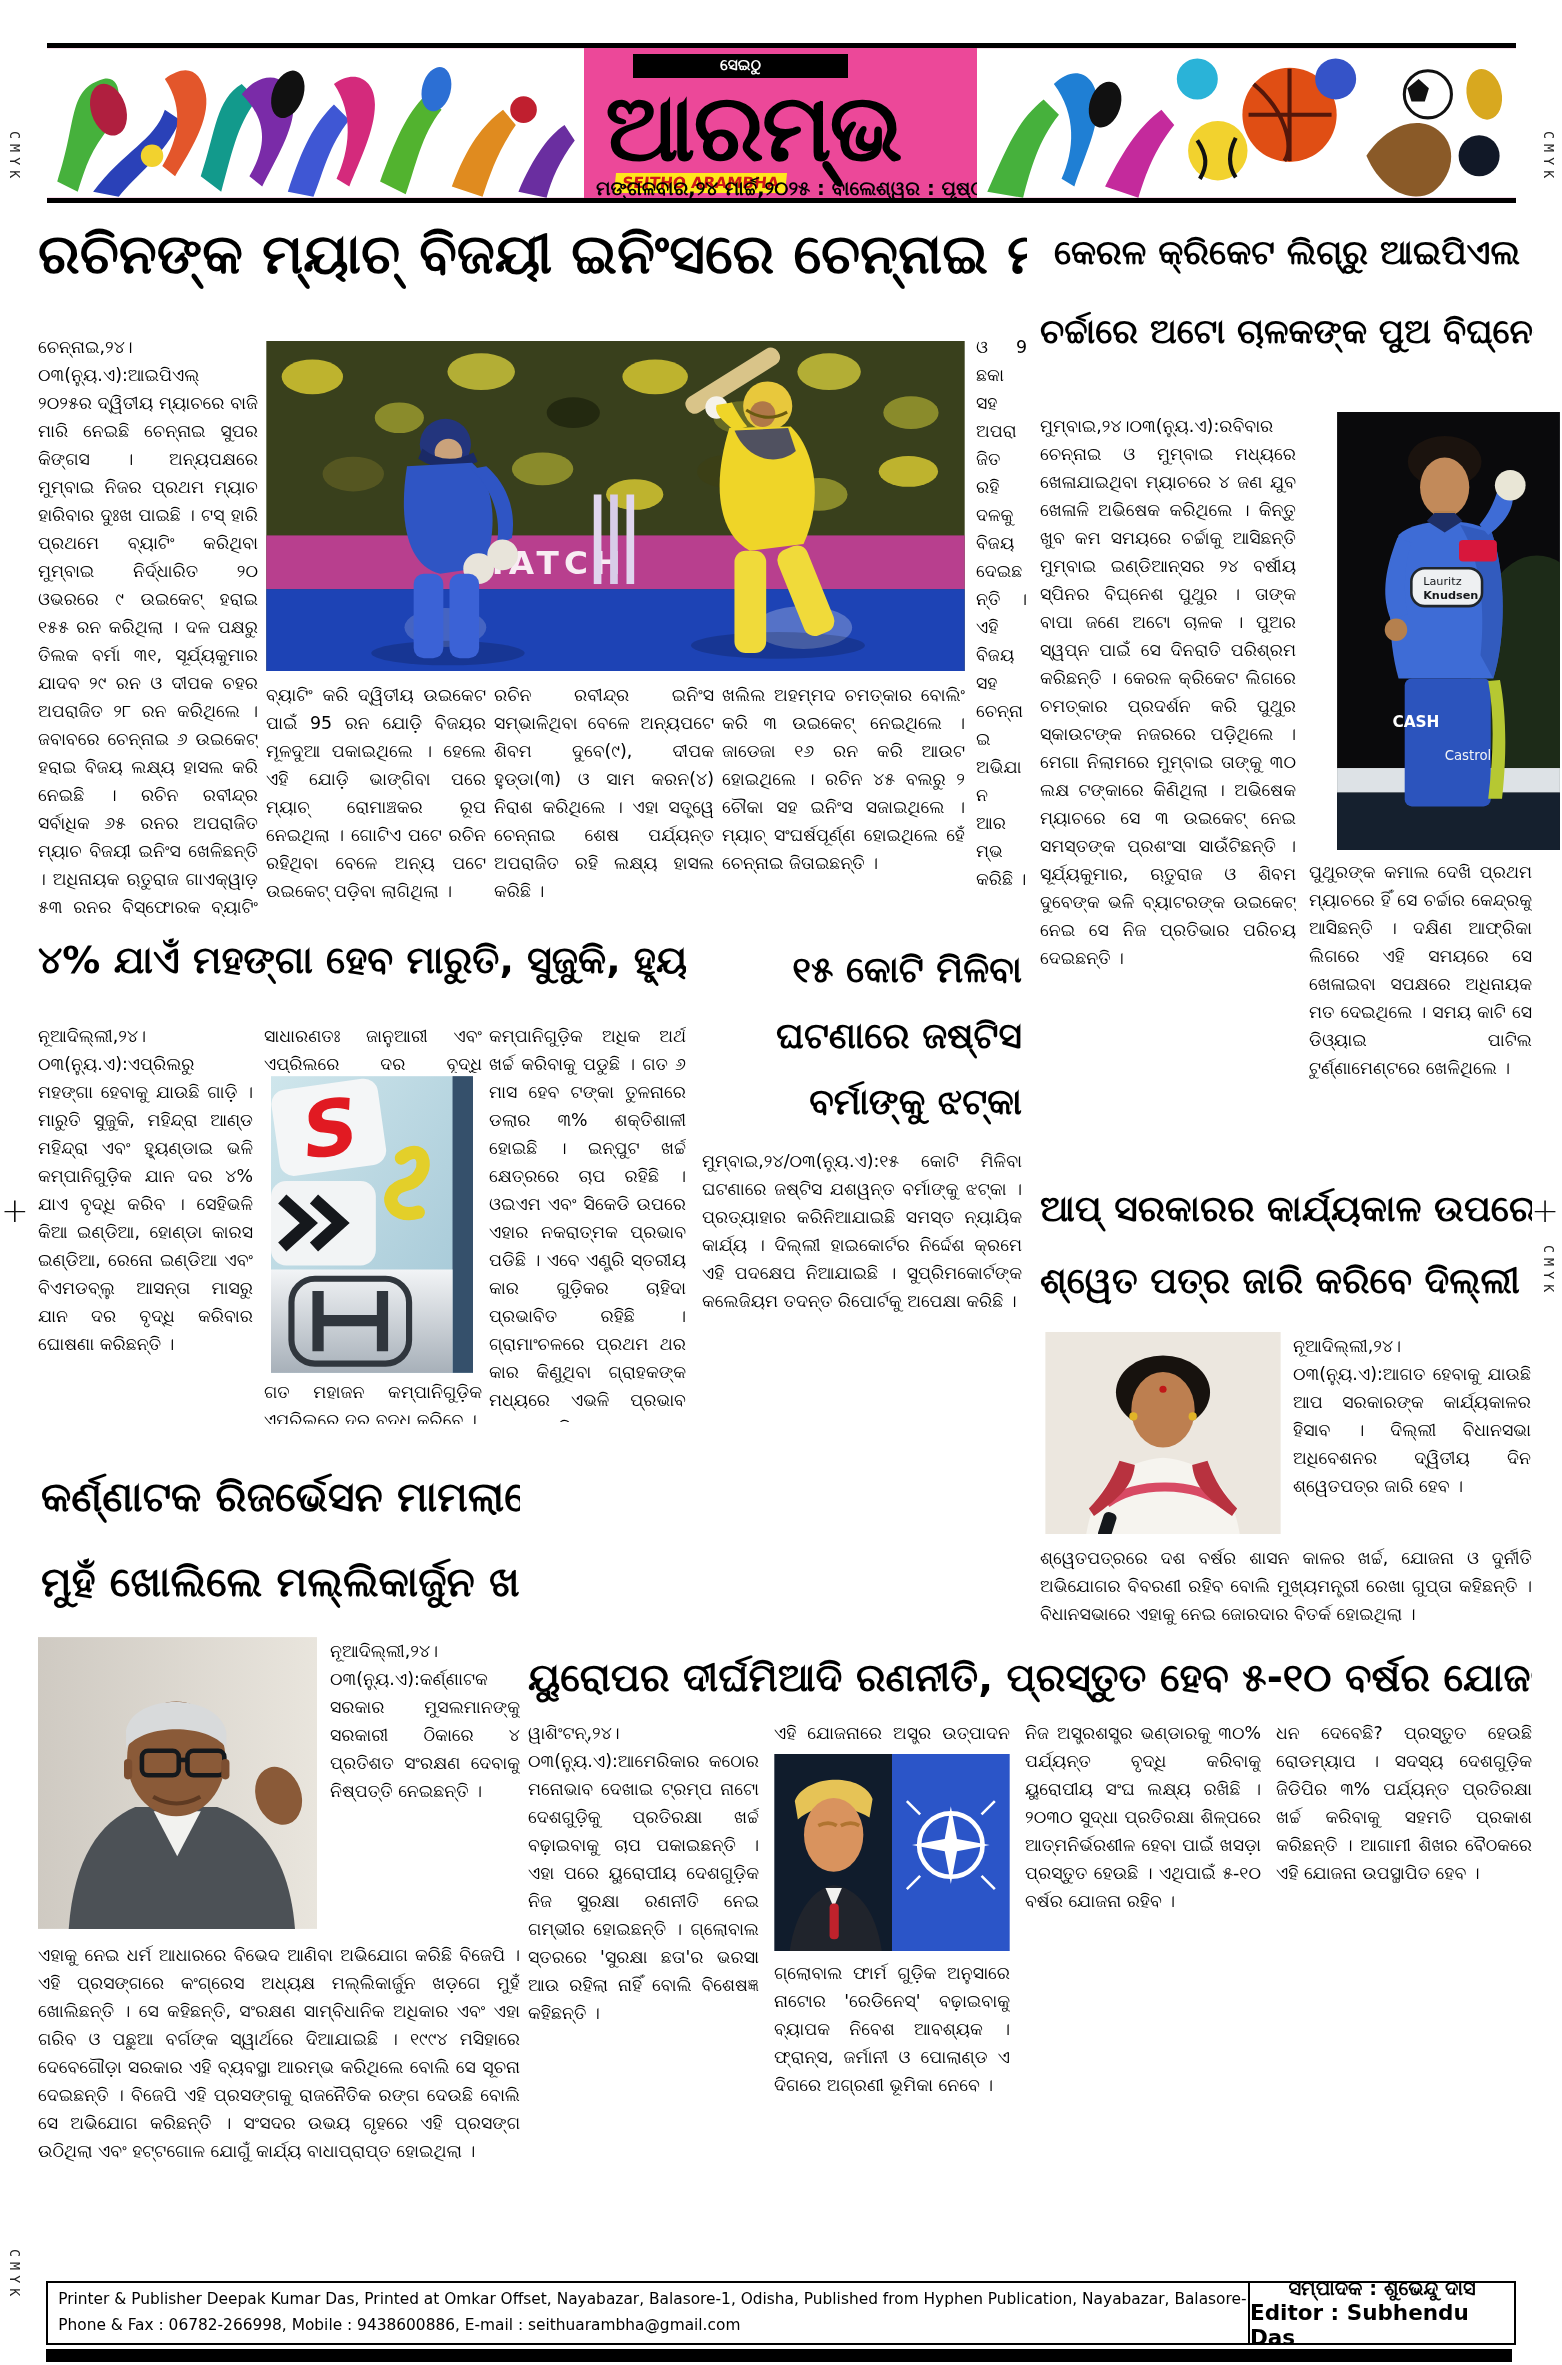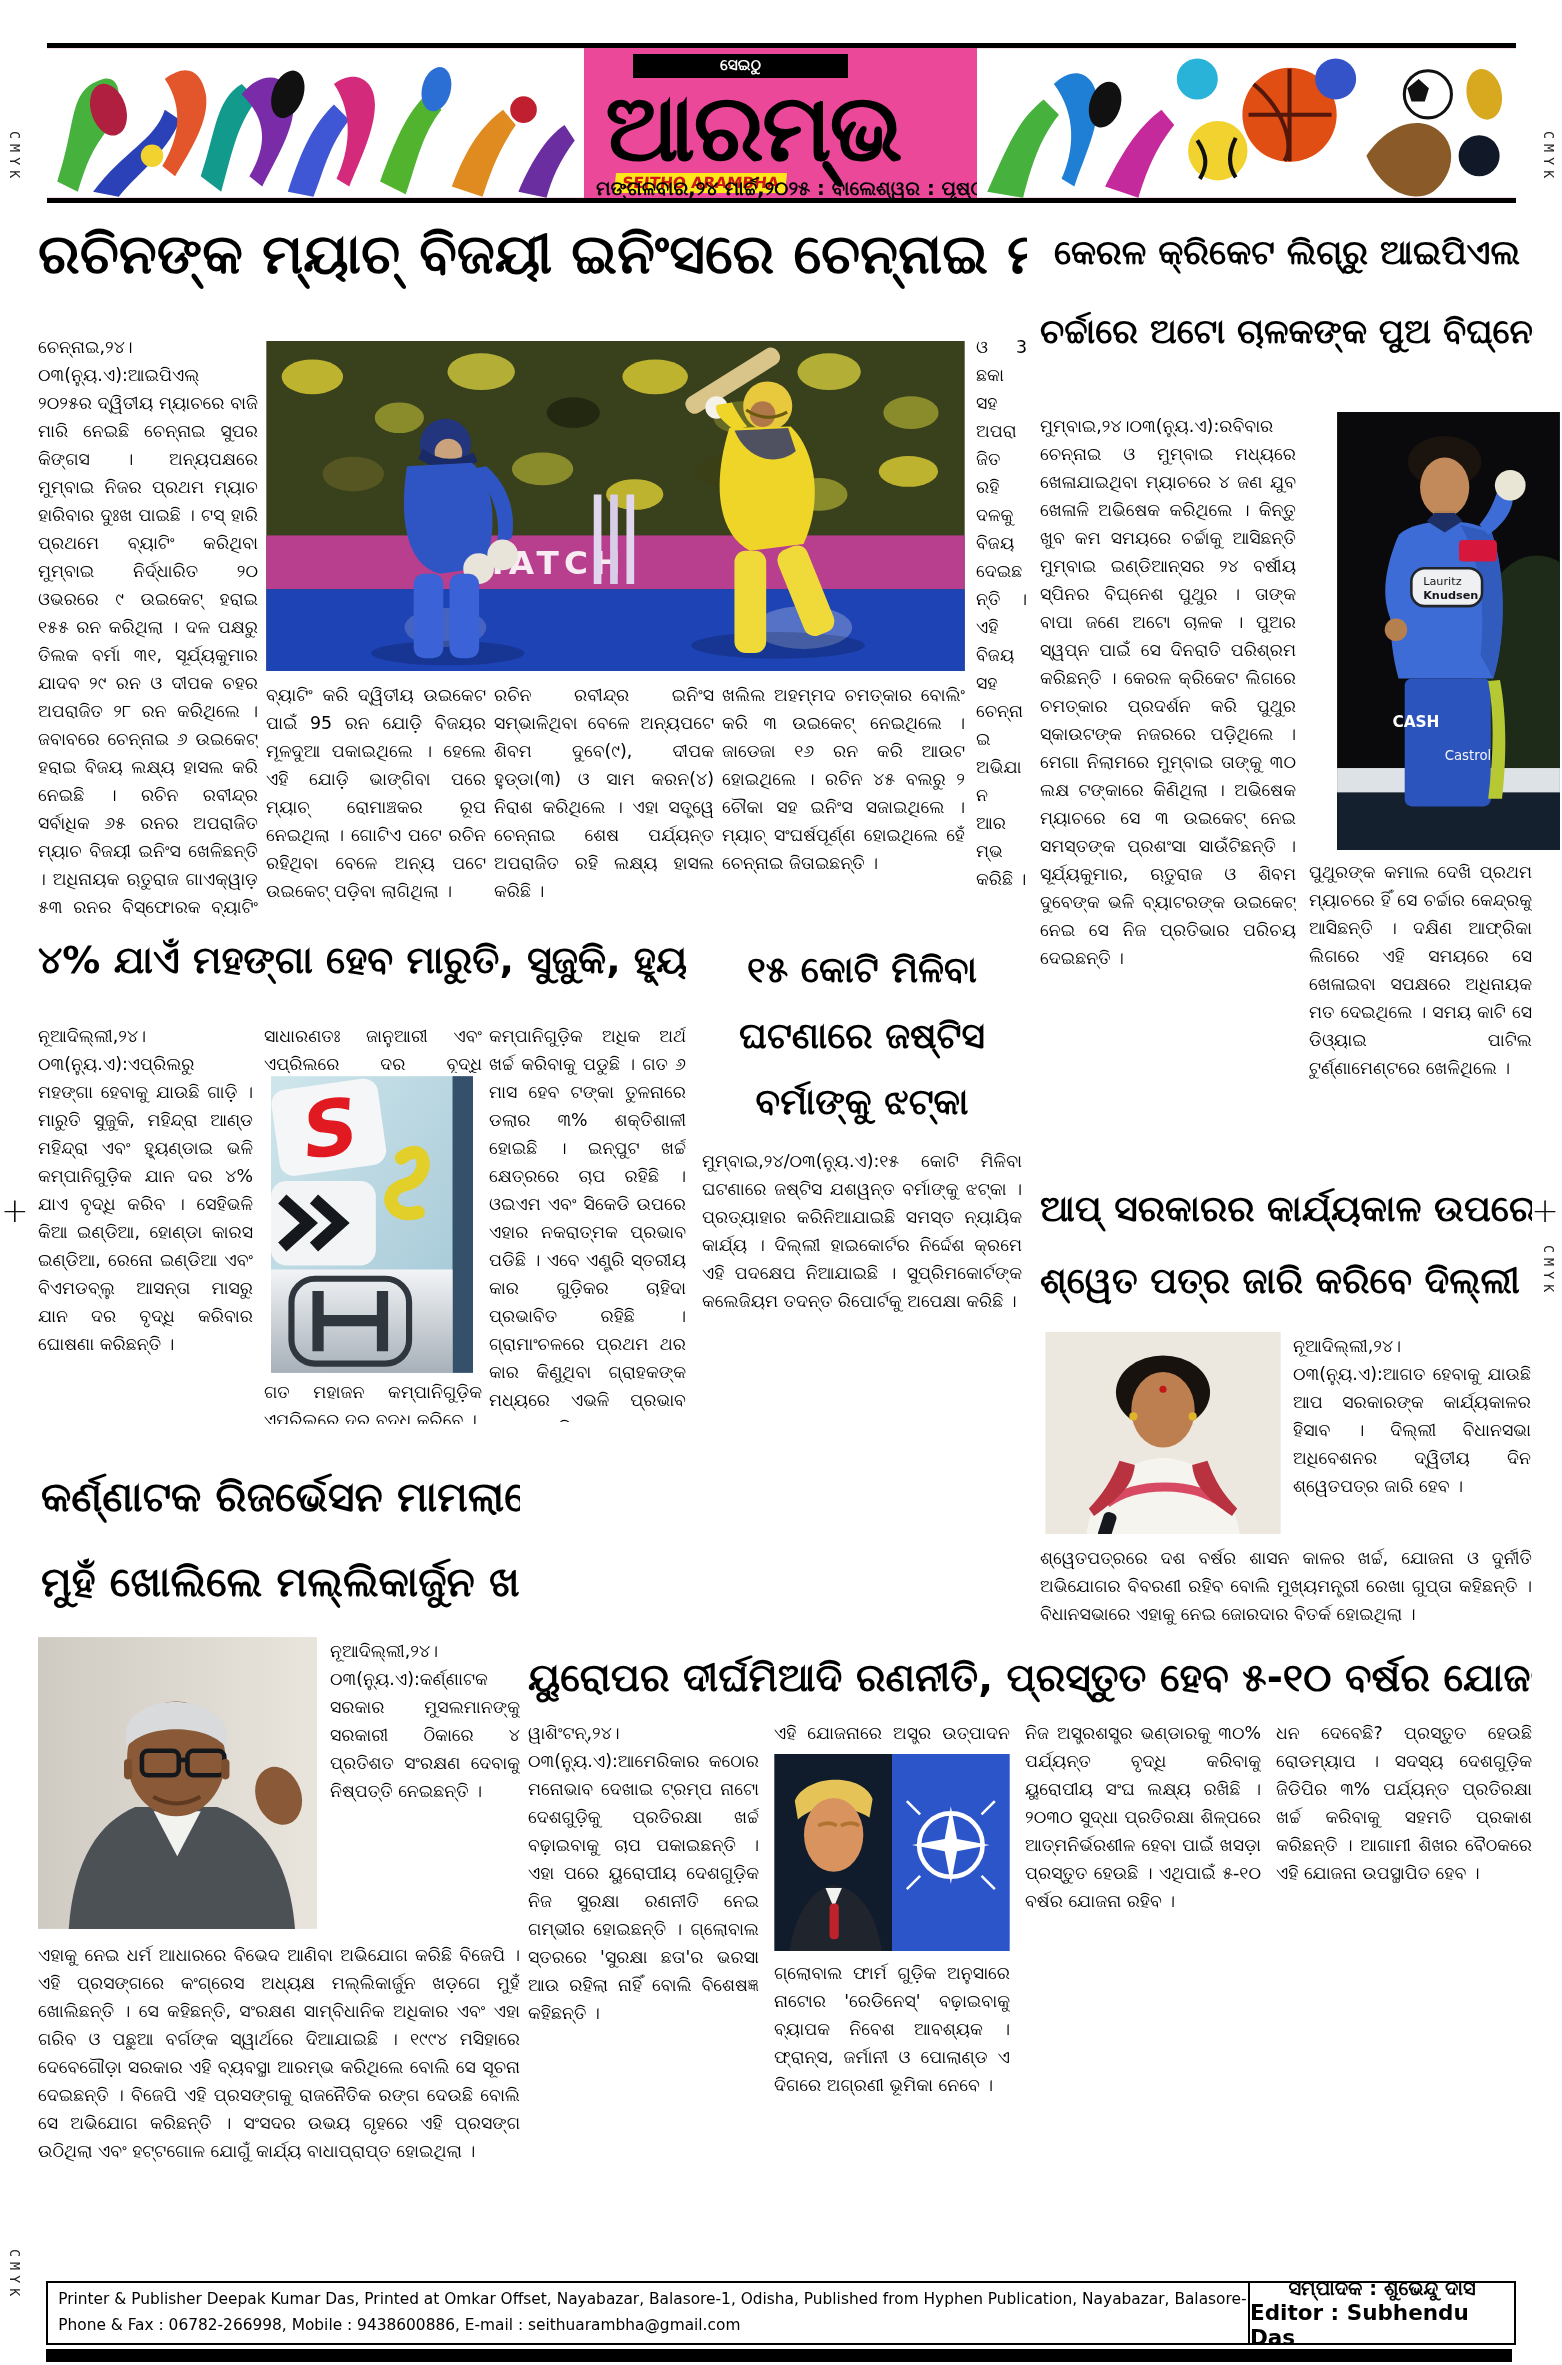--- a/index.html
+++ b/index.html
@@ -170,21 +170,21 @@
         <path d="M118,60 q40,26 80,4" stroke="#6a5a10" stroke-width="6" fill="none"></path>
         <path d="M85,95 C52,200 60,300 125,335 L230,322 C268,240 255,140 205,92 Z" fill="#efd528"></path>
         <path d="M95,100 C120,160 180,170 215,140 L200,95 Z" fill="#28306e" opacity="0.8"></path>
         <path d="M95,100 C70,80 55,65 60,50 L90,45 C100,65 110,80 120,92 Z" fill="#efd528"></path>
         <rect x="95" y="335" width="62" height="200" rx="22" fill="#f0da3a"></rect>
         <rect x="170" y="330" width="62" height="180" rx="22" fill="#f0da3a" transform="rotate(-22 200 330)"></rect>
       </g>
     </svg>
   </div>
 
-  <div class="col" style="left:976px;top:333px;width:51px;height:584px;">ଓ 3 ଛକା ସହ ଅପରାଜିତ ରହି ଦଳକୁ ବିଜୟ ଦେଇଛନ୍ତି । ଏହି ବିଜୟ ସହ ଚେନ୍ନାଇ ଅଭିଯାନ ଆରମ୍ଭ କରିଛି ।</div>
+  <div class="col" style="left:976px;top:333px;width:51px;height:584px;">ଓ 9 ଛକା ସହ ଅପରାଜିତ ରହି ଦଳକୁ ବିଜୟ ଦେଇଛନ୍ତି । ଏହି ବିଜୟ ସହ ଚେନ୍ନାଇ ଅଭିଯାନ ଆରମ୍ଭ କରିଛି ।</div>
 
   <div class="col" style="left:266px;top:681px;width:220px;height:233px;">ବ୍ୟାଟିଂ କରି ଦ୍ୱିତୀୟ ଉଇକେଟ ପାଇଁ 95 ରନ ଯୋଡ଼ି ବିଜୟର ମୂଳଦୁଆ ପକାଇଥିଲେ । ହେଲେ ଏହି ଯୋଡ଼ି ଭାଙ୍ଗିବା ପରେ ମ୍ୟାଚ୍ ରୋମାଞ୍ଚକର ରୂପ ନେଇଥିଲା । ଗୋଟିଏ ପଟେ ରଚିନ ରହିଥିବା ବେଳେ ଅନ୍ୟ ପଟେ ଉଇକେଟ୍ ପଡ଼ିବା ଲାଗିଥିଲା ।</div>
   <div class="col" style="left:494px;top:681px;width:220px;height:233px;">ରଚିନ ରବୀନ୍ଦ୍ର ଇନିଂସ ସମ୍ଭାଳିଥିବା ବେଳେ ଅନ୍ୟପଟେ ଶିବମ ଦୁବେ(୯), ଦୀପକ ହୁଡ୍ଡା(୩) ଓ ସାମ କରନ(୪) ନିରାଶ କରିଥିଲେ । ଏହା ସତ୍ତ୍ୱେ ଚେନ୍ନାଇ ଶେଷ ପର୍ଯ୍ୟନ୍ତ ଅପରାଜିତ ରହି ଲକ୍ଷ୍ୟ ହାସଲ କରିଛି ।</div>
   <div class="col" style="left:722px;top:681px;width:243px;height:233px;">ଖଲିଲ ଅହମ୍ମଦ ଚମତ୍କାର ବୋଲିଂ କରି ୩ ଉଇକେଟ୍ ନେଇଥିଲେ । ଜାଡେଜା ୧୬ ରନ କରି ଆଉଟ ହୋଇଥିଲେ । ରଚିନ ୪୫ ବଲରୁ ୨ ଚୌକା ସହ ଇନିଂସ ସଜାଇଥିଲେ । ମ୍ୟାଚ୍ ସଂଘର୍ଷପୂର୍ଣ୍ଣ ହୋଇଥିଲେ ହେଁ ଚେନ୍ନାଇ ଜିତାଇଛନ୍ତି ।</div>
 
   <div class="col" style="left:1040px;top:412px;width:256px;height:738px;">ମୁମ୍ବାଇ,୨୪।୦୩(ନ୍ୟୁ.ଏ):ରବିବାର ଚେନ୍ନାଇ ଓ ମୁମ୍ବାଇ ମଧ୍ୟରେ ଖେଳାଯାଇଥିବା ମ୍ୟାଚରେ ୪ ଜଣ ଯୁବ ଖେଳାଳି ଅଭିଷେକ କରିଥିଲେ । କିନ୍ତୁ ଖୁବ କମ ସମୟରେ ଚର୍ଚ୍ଚାକୁ ଆସିଛନ୍ତି ମୁମ୍ବାଇ ଇଣ୍ଡିଆନ୍ସର ୨୪ ବର୍ଷୀୟ ସ୍ପିନର ବିଘ୍ନେଶ ପୁଥୁର । ତାଙ୍କ ବାପା ଜଣେ ଅଟୋ ଚାଳକ । ପୁଅର ସ୍ୱପ୍ନ ପାଇଁ ସେ ଦିନରାତି ପରିଶ୍ରମ କରିଛନ୍ତି । କେରଳ କ୍ରିକେଟ ଲିଗରେ ଚମତ୍କାର ପ୍ରଦର୍ଶନ କରି ପୁଥୁର ସ୍କାଉଟଙ୍କ ନଜରରେ ପଡ଼ିଥିଲେ । ମେଗା ନିଲାମରେ ମୁମ୍ବାଇ ତାଙ୍କୁ ୩୦ ଲକ୍ଷ ଟଙ୍କାରେ କିଣିଥିଲା । ଅଭିଷେକ ମ୍ୟାଚରେ ସେ ୩ ଉଇକେଟ୍ ନେଇ ସମସ୍ତଙ୍କ ପ୍ରଶଂସା ସାଉଁଟିଛନ୍ତି । ସୂର୍ଯ୍ୟକୁମାର, ଋତୁରାଜ ଓ ଶିବମ ଦୁବେଙ୍କ ଭଳି ବ୍ୟାଟରଙ୍କ ଉଇକେଟ୍ ନେଇ ସେ ନିଜ ପ୍ରତିଭାର ପରିଚୟ ଦେଇଛନ୍ତି ।</div>
 
   <div class="photo" style="left:1309px;top:412px;width:223px;height:438px;padding-left:28px;">
     <svg width="223" height="438" viewBox="0 0 435 855">
       <rect width="435" height="855" fill="#0a0a0c"></rect>
@@ -251,21 +251,21 @@
         <rect x="40" y="396" width="230" height="166" rx="46" fill="none" stroke="#30363d" stroke-width="12"></rect>
         <path d="M92,420 l0,118 M218,420 l0,118 M92,478 l126,0" stroke="#30363d" stroke-width="22" fill="none"></path>
       </g>
     </svg>
   </div>
 
   <div class="col" style="left:264px;top:1378px;width:218px;height:46px;">ଗତ ମହାଜନ କମ୍ପାନିଗୁଡ଼ିକ ଏପ୍ରିଲରେ ଦର ବୃଦ୍ଧି କରିବେ ।</div>
 
   <div class="col" style="left:489px;top:1022px;width:197px;height:400px;">କମ୍ପାନିଗୁଡ଼ିକ ଅଧିକ ଅର୍ଥ ଖର୍ଚ୍ଚ କରିବାକୁ ପଡୁଛି । ଗତ ୬ ମାସ ହେବ ଟଙ୍କା ତୁଳନାରେ ଡଲାର ୩% ଶକ୍ତିଶାଳୀ ହୋଇଛି । ଇନ୍‌ପୁଟ ଖର୍ଚ୍ଚ କ୍ଷେତ୍ରରେ ଚାପ ରହିଛି । ଓଇଏମ ଏବଂ ସିକେଡି ଉପରେ ଏହାର ନକରାତ୍ମକ ପ୍ରଭାବ ପଡିଛି । ଏବେ ଏଣ୍ଟ୍ରି ସ୍ତରୀୟ କାର ଗୁଡ଼ିକର ଚାହିଦା ପ୍ରଭାବିତ ରହିଛି । ଗ୍ରାମାଂଚଳରେ ପ୍ରଥମ ଥର କାର କିଣୁଥିବା ଗ୍ରାହକଙ୍କ ମଧ୍ୟରେ ଏଭଳି ପ୍ରଭାବ ଦେଖାଯାଇଛି ।</div>
 
-  <div class="hl-multi" style="left:702px;top:937px;width:320px;height:200px;font-size:36px;line-height:66px;">
+  <div class="hl-multi" style="left:702px;top:937px;width:320px;height:200px;font-size:36px;line-height:66px;text-align:right;">
     <div>୧୫ କୋଟି ମିଳିବା</div>
     <div>ଘଟଣାରେ ଜଷ୍ଟିସ</div>
     <div>ବର୍ମାଙ୍କୁ ଝଟ୍‌କା</div>
   </div>
   <div class="col" style="left:702px;top:1147px;width:320px;height:277px;">ମୁମ୍ବାଇ,୨୪/୦୩(ନ୍ୟୁ.ଏ):୧୫ କୋଟି ମିଳିବା ଘଟଣାରେ ଜଷ୍ଟିସ ଯଶୱନ୍ତ ବର୍ମାଙ୍କୁ ଝଟ୍‌କା । ପ୍ରତ୍ୟାହାର କରିନିଆଯାଇଛି ସମସ୍ତ ନ୍ୟାୟିକ କାର୍ଯ୍ୟ । ଦିଲ୍ଲୀ ହାଇକୋର୍ଟର ନିର୍ଦ୍ଦେଶ କ୍ରମେ ଏହି ପଦକ୍ଷେପ ନିଆଯାଇଛି । ସୁପ୍ରିମକୋର୍ଟଙ୍କ କଲେଜିୟମ ତଦନ୍ତ ରିପୋର୍ଟକୁ ଅପେକ୍ଷା କରିଛି ।</div>
 
   <div class="hl-multi" style="left:1040px;top:1173px;width:492px;height:154px;font-size:36px;line-height:72px;">
     <div>ଆପ୍ ସରକାରର କାର୍ଯ୍ୟକାଳ ଉପରେ</div>
     <div>ଶ୍ୱେତ ପତ୍ର ଜାରି କରିବେ ଦିଲ୍ଲୀ ସରକାର</div>
   </div>

